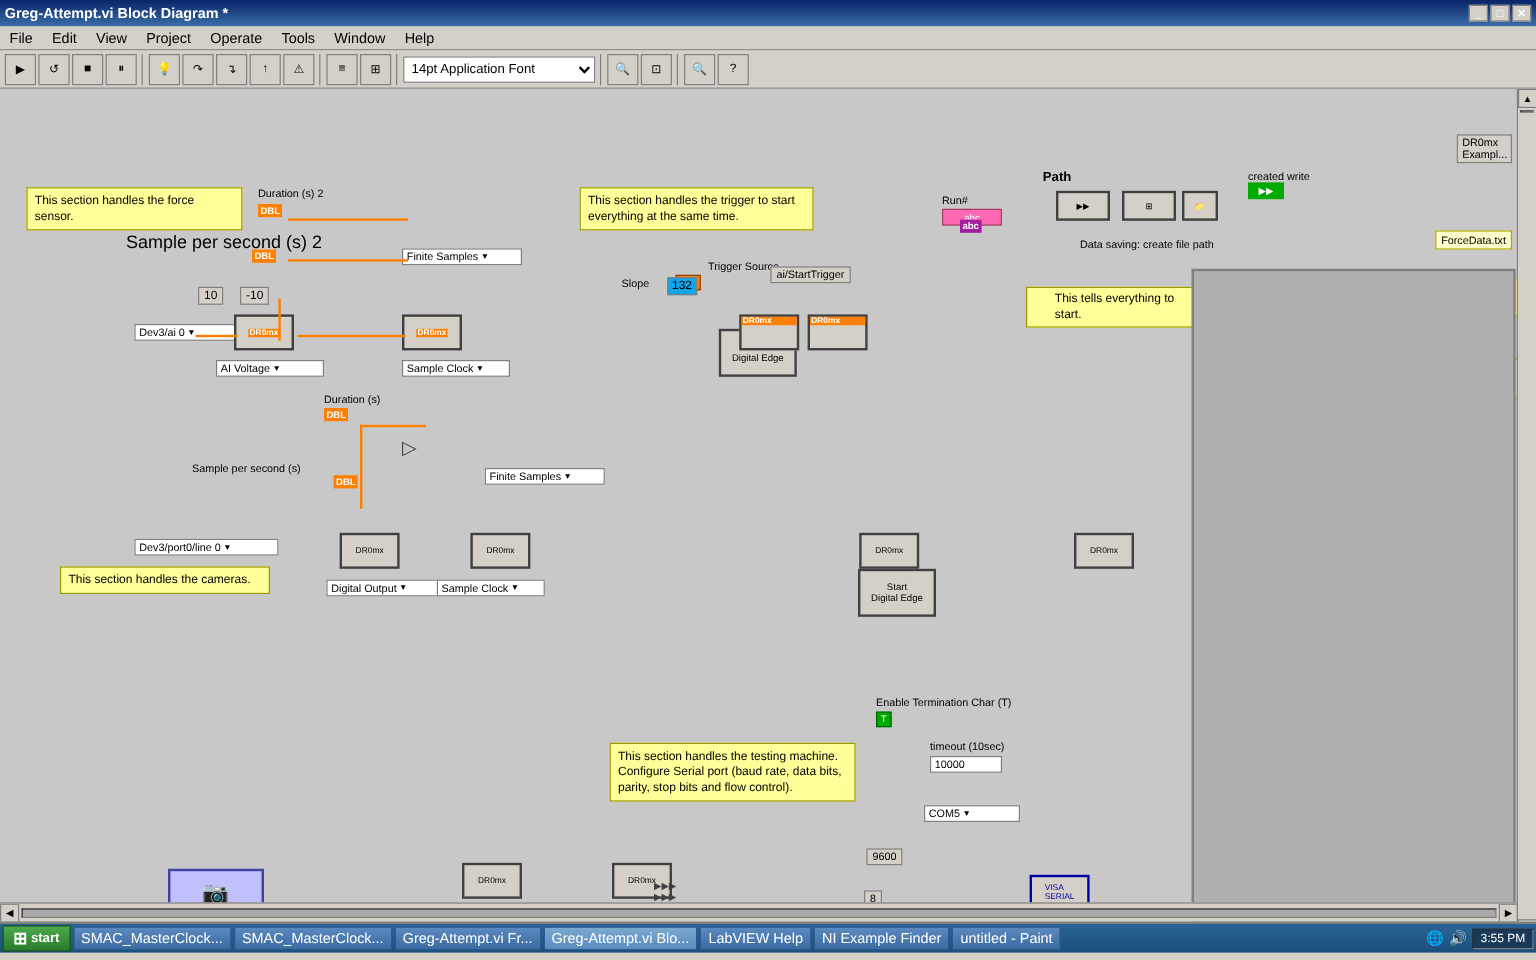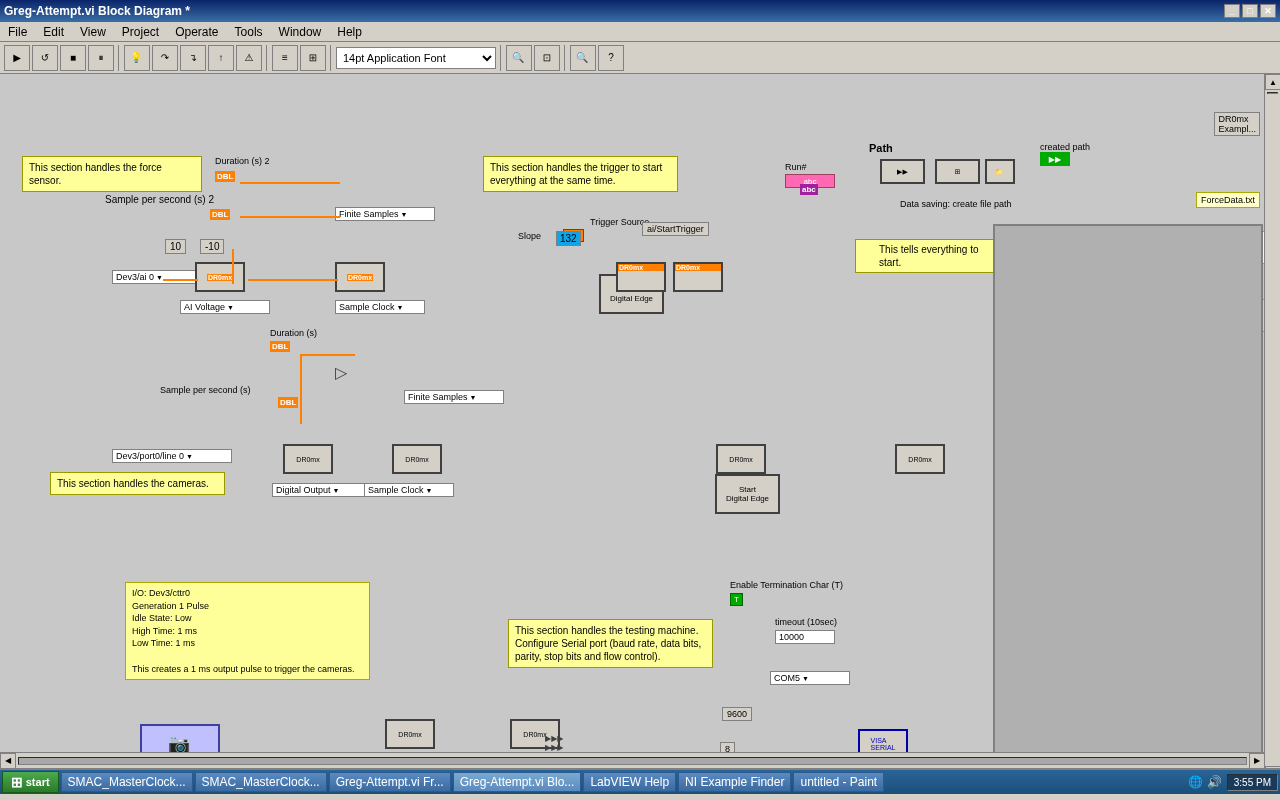--- a/index.html
+++ b/index.html
@@ -307,21 +307,21 @@
       <span>This tells everything to start.</span>
     </div>
 
     <div style="position:absolute; top:82px; left:215px; font-size:9px;">
       <span>Duration (s) 2</span>
     </div>
     <div style="position:absolute; top:95px; left:215px;">
       <span class="dbl-box">DBL</span>
     </div>
 
-    <div style="position:absolute; top:120px; left:105px; font-size:10px;">
+    <div style="position:absolute; top:120px; left:105px; font-size:15px;">
       <span>Sample per second (s) 2</span>
     </div>
     <div style="position:absolute; top:133px; left:210px;">
       <span class="dbl-box">DBL</span>
     </div>
 
     <div style="position:absolute; top:165px; left:165px; background:#d4d0c8; border:1px solid #808080; padding:1px 4px; font-size:10px;">10</div>
     <div style="position:absolute; top:165px; left:200px; background:#d4d0c8; border:1px solid #808080; padding:1px 4px; font-size:10px;">-10</div>
 
     <div class="lv-dropdown" style="left:112px; top:196px; width:100px;">
@@ -391,21 +391,21 @@
 
     <div style="position:absolute; top:108px; left:800px;">
       <span class="abc-box">abc</span>
     </div>
 
     <div style="position:absolute; top:85px; left:880px; width:45px; height:25px; background:#d4d0c8; border:2px solid #404040; font-size:7px; display:flex; align-items:center; justify-content:center;">▶▶</div>
     <div style="position:absolute; top:85px; left:935px; width:45px; height:25px; background:#d4d0c8; border:2px solid #404040; font-size:7px; display:flex; align-items:center; justify-content:center;">⊞</div>
     <div style="position:absolute; top:85px; left:985px; width:30px; height:25px; background:#d4d0c8; border:2px solid #404040; font-size:7px; display:flex; align-items:center; justify-content:center;">📁</div>
 
     <div style="position:absolute; top:68px; left:1040px; font-size:9px;">
-      <span>created path</span>
+      <span>created write</span>
     </div>
     <div style="position:absolute; top:78px; left:1040px; background:#00aa00; width:30px; height:14px; font-size:8px; color:white; display:flex; align-items:center; justify-content:center;">▶▶</div>
 
     <div style="position:absolute; top:118px; right:20px; background:#ffffcc; border:1px solid #aaaa00; padding:2px 4px; font-size:9px;">
       <span>ForceData.txt</span>
     </div>
 
     <div style="position:absolute; top:125px; left:900px; font-size:9px;">
       <span>Data saving: create file path</span>
     </div>
@@ -467,28 +467,20 @@
 
     <div style="position:absolute; top:480px; left:1115px; font-size:9px;">
       <span>string to write</span>
     </div>
     <div style="position:absolute; top:492px; left:1115px; background:#a020a0; width:40px; height:14px; color:white; font-size:8px; display:flex; align-items:center; justify-content:center;">abc</div>
 
     <div class="comment-box" style="left:1115px; top:582px; width:130px;">
       <span>Write bytes to port.</span>
     </div>
 
-    <div style="position:absolute; left:125px; top:508px; width:245px; background:#ffff99; border:1px solid #aaaa00; padding:4px 6px; font-size:9px; line-height:1.4;">
-      I/O: Dev3/cttr0<br>
-      Generation 1 Pulse<br>
-      Idle State: Low<br>
-      High Time: 1 ms<br>
-      Low Time: 1 ms<br><br>
-      This creates a 1 ms output pulse to trigger the cameras.
-    </div>
 
     <div class="note-box" style="left:508px; top:545px; width:205px;">
       <span>This section handles the testing machine. Configure Serial port (baud rate, data bits, parity, stop bits and flow control).</span>
     </div>
 
     <div style="position:absolute; top:506px; left:730px; font-size:9px;">
       <span>Enable Termination Char (T)</span>
     </div>
 
     <div style="position:absolute; top:519px; left:730px; background:#00aa00; color:white; font-size:8px; padding:1px 3px; border:1px solid #006600;">T</div>

